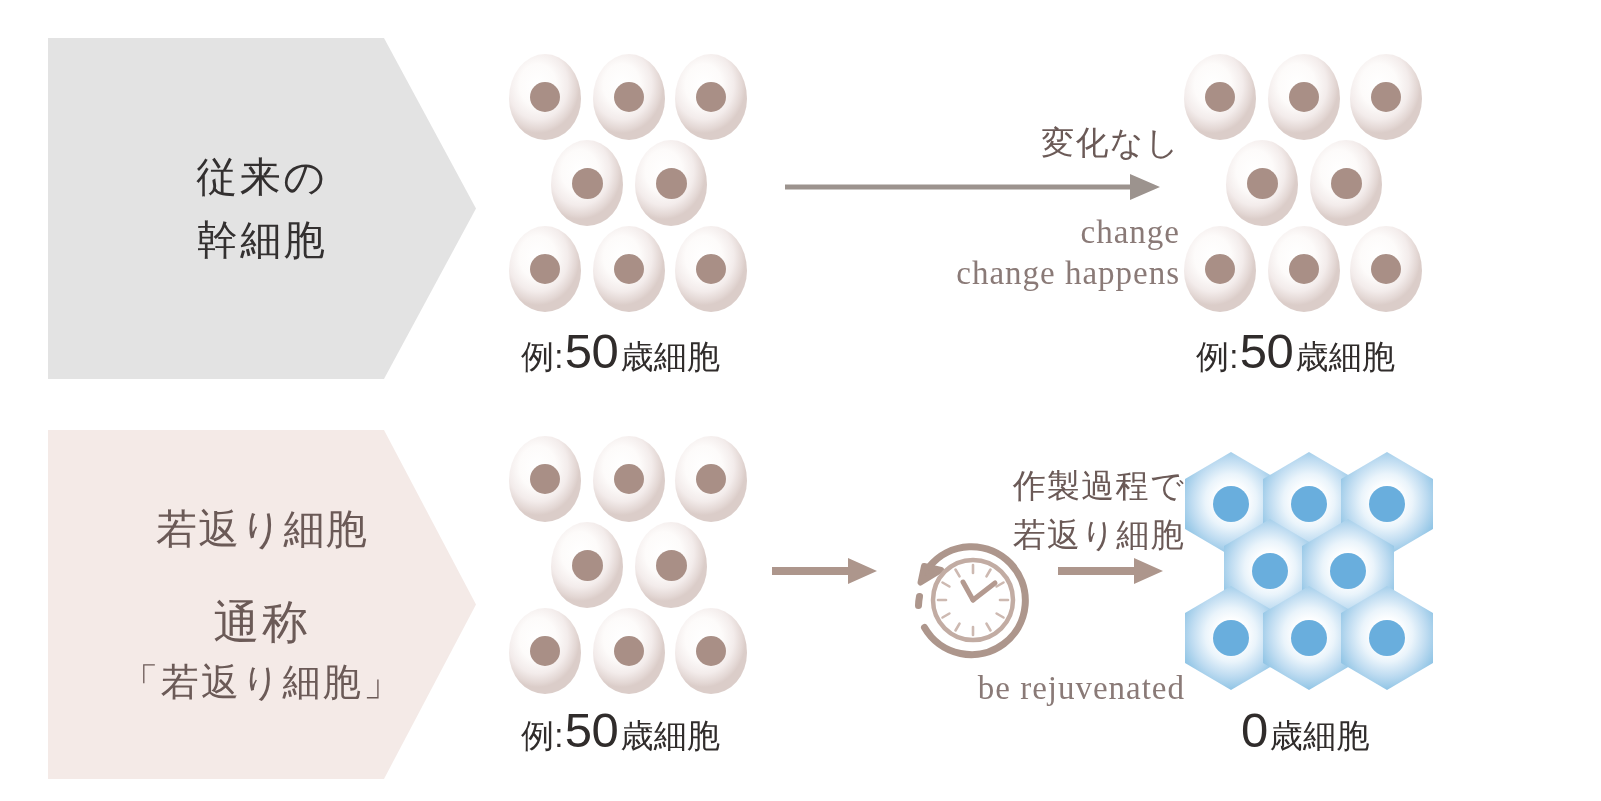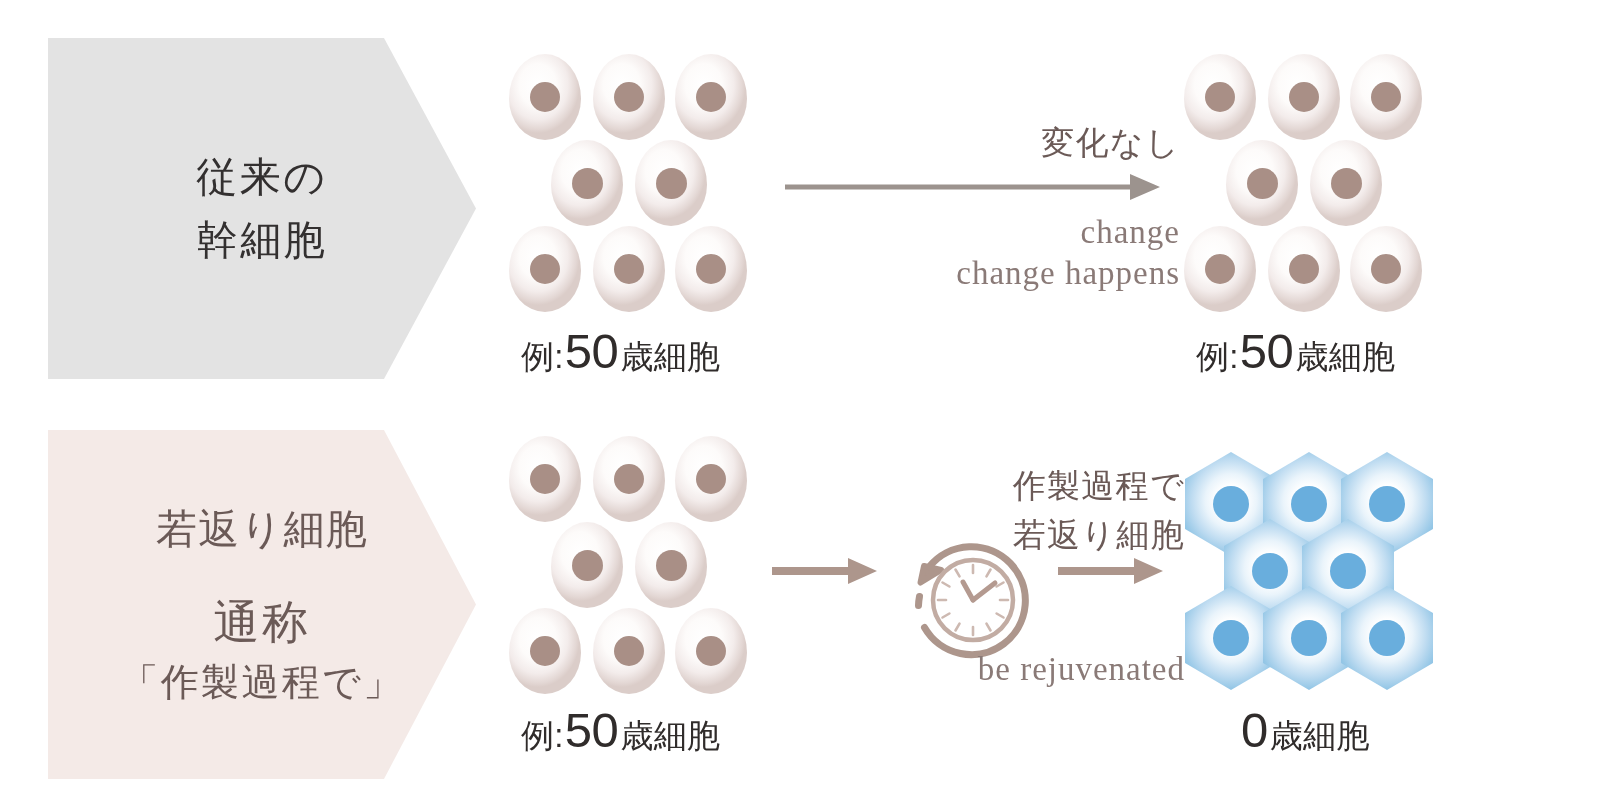--- a/index.html
+++ b/index.html
@@ -190,21 +190,21 @@
   <div class="agelabel" style="left:1196px; top:327px;">
     <span class="pre">例:</span>
     <span class="big">50</span>
     <span class="post">歳細胞</span>
   </div>
 
   <div class="chevron chev-bottom">
     <div class="chev-inner">
       <div class="chev-line line-a">若返り細胞</div>
       <div class="chev-line line-b">通称</div>
-      <div class="chev-line line-c">「作製過程で」</div>
+      <div class="chev-line line-c">「若返り細胞」</div>
     </div>
   </div>
 
   <div class="cluster" style="left:505px; top:432px;">
     <div class="cellgrid" style="width:240px;height:260px;">
       <div class="cell" style="left:4px;  top:4px;"></div>
       <div class="cell" style="left:88px; top:4px;"></div>
       <div class="cell" style="left:170px;top:4px;"></div>
       <div class="cell c2" style="left:46px; top:90px;"></div>
       <div class="cell c2" style="left:130px;top:90px;"></div>
@@ -255,21 +255,21 @@
     <g stroke="#b49a90" stroke-width="5" stroke-linecap="round" fill="none">
       <line x1="80" y1="68" x2="102" y2="51"></line>
       <line x1="80" y1="68" x2="70" y2="50"></line>
     </g>
   </svg>
 
   <svg class="arrow-svg" style="left:1058px; top:557px;" width="105" height="28" viewBox="0 0 105 28">
     <path d="M0 10 L76 10 L76 1 L105 14 L76 27 L76 18 L0 18 Z" fill="#ad968c"></path>
   </svg>
 
-  <div class="midtext en-mid" style="left:775px; top:649px; width:410px;">be rejuvenated</div>
+  <div class="midtext en-mid" style="left:775px; top:668px; width:410px;">be rejuvenated</div>
 
   <div class="cluster" style="left:1185px; top:452px;">
     <div class="cellgrid" style="width:248px;height:238px;">
       <div class="hexcell" style="left:0px;   top:0px;"></div>
       <div class="hexcell" style="left:78px;  top:0px;"></div>
       <div class="hexcell" style="left:156px; top:0px;"></div>
       <div class="hexcell" style="left:39px;  top:67px;"></div>
       <div class="hexcell" style="left:117px; top:67px;"></div>
       <div class="hexcell" style="left:0px;   top:134px;"></div>
       <div class="hexcell" style="left:78px;  top:134px;"></div>

